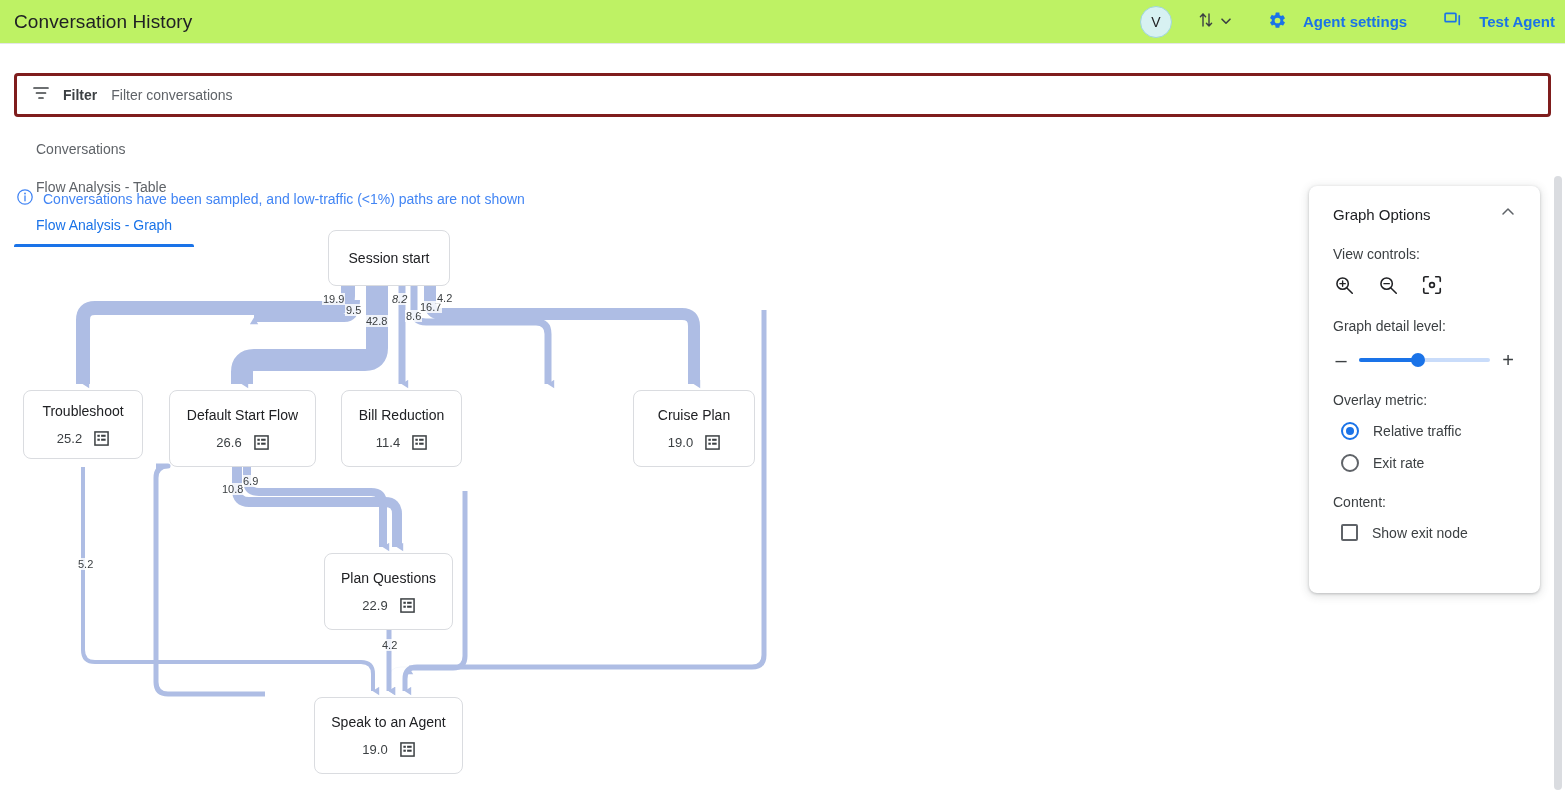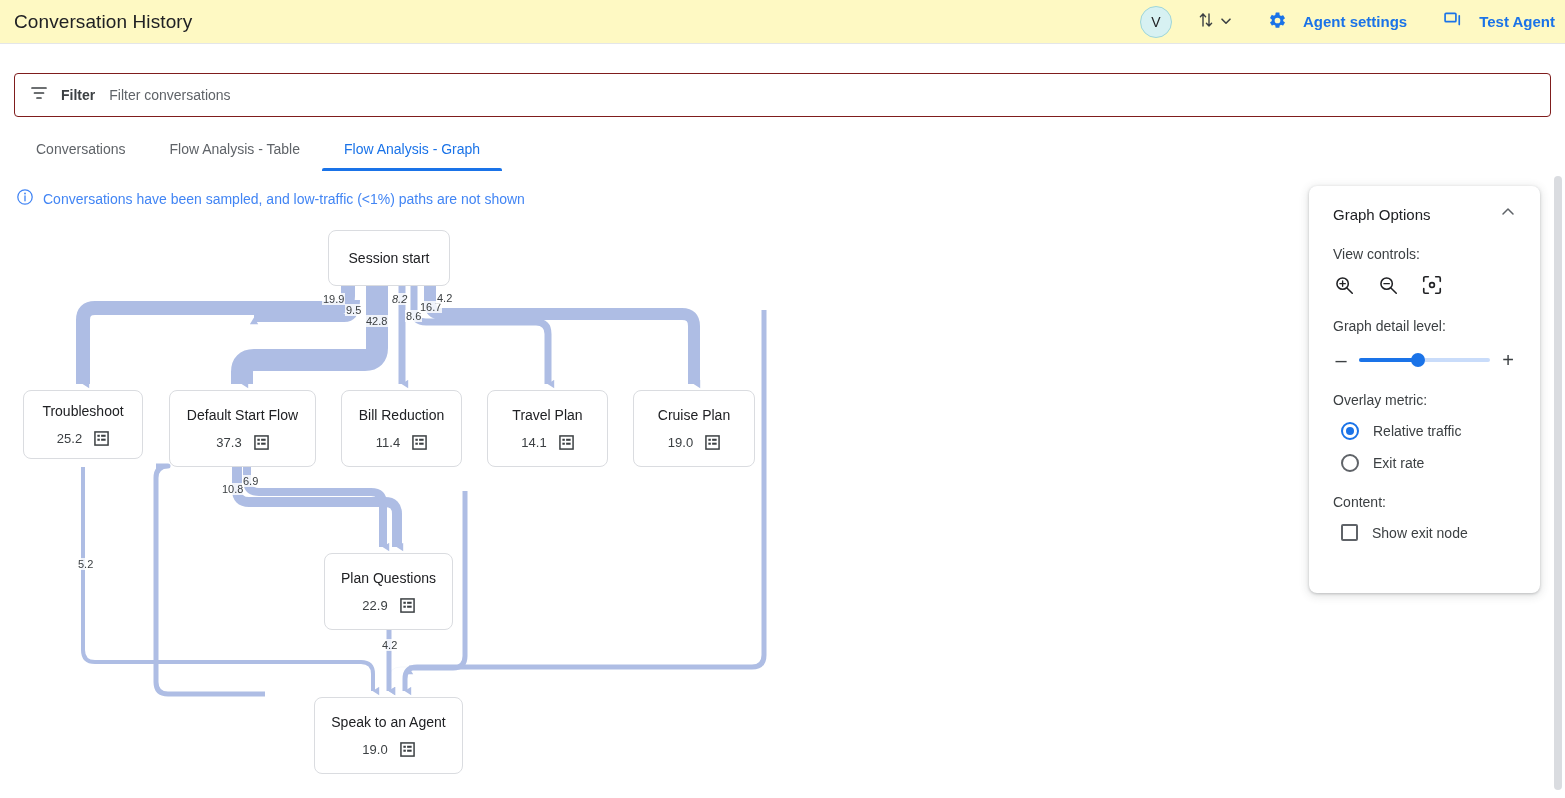--- a/index.html
+++ b/index.html
@@ -8,21 +8,21 @@
     width: 1565px; height: 798px;
     background: #ffffff;
     font-family: "Liberation Sans", sans-serif;
     overflow: hidden;
   }
   .app { position: relative; width: 1565px; height: 798px; background:#fff; }
 
   
   .header {
     position: absolute; left:0; top:0; width:1565px; height:44px;
-    border-bottom: 1px solid #e4e6e8; background:#fef9c3;
+    border-bottom: 1px solid #e4e6e8; background:#bef264;
     display:flex; align-items:center;
   }
   .page-title {
     margin-left: 14px; font-size: 19px; color:#202124; letter-spacing:.1px;
   }
   .header-right {
     margin-left:auto; display:flex; align-items:center; height:44px; padding-right:10px;
   }
   .avatar {
     width:32px; height:32px; border-radius:50%;
@@ -35,34 +35,34 @@
   }
   .hdr-action {
     display:flex; align-items:center; gap:16px; margin-left:36px;
     color:#1a73e8; font-size:15px; font-weight:600; white-space:nowrap;
   }
   .hdr-action svg { flex:0 0 auto; }
 
   
   .filter-bar {
     position:absolute; left:14px; top:73px; width:1537px; height:44px;
-    border:1px solid #7f1d1d; border-radius:4px; background:#fff;
+    border:3px solid #7f1d1d; border-radius:4px; background:#fff;
     display:flex; align-items:center; padding:0 14px;
   }
   .filter-label { font-size:14px; font-weight:700; color:#3c4043; margin-left:12px; }
   .filter-input {
     border:none; outline:none; margin-left:12px; font-size:14px; color:#5f6368;
     font-family:"Liberation Sans", sans-serif; background:transparent; width:400px;
   }
   .filter-input::placeholder { color:#5f6368; }
 
   
   .tabs {
     position:absolute; left:14px; top:133px; width:1537px; height:44px;
-    display:flex; align-items:flex-start;
+    display:flex; align-items:flex-start;flex-direction:column;
   }
   .tab {
     font-size:14px; color:#5f6368; padding:8px 22px 14px 22px;
     position:relative; white-space:nowrap;
   }
   .tab.active { color:#1a73e8; font-weight:500; }
   .tab.active::after {
     content:""; position:absolute; left:0; right:0; bottom:0; height:3px;
     background:#1a73e8; border-radius:2px 2px 0 0;
   }
@@ -285,21 +285,21 @@
             <rect x="7.6" y="4" width="4.8" height="2.2" fill="#3c4043"></rect>
             <rect x="7.6" y="8.2" width="4.8" height="2.2" fill="#3c4043"></rect>
           </svg>
         </span>
       </div>
     </div>
 
     <div class="node" style="left:169px; top:212px; width:147px; height:77px;">
       <div class="node-title">Default Start Flow</div>
       <div class="node-metrics">
-        <span class="node-value">37.3</span>
+        <span class="node-value">26.6</span>
         <span>
           <svg class="list-icon" viewBox="0 0 16 16">
             <rect x="1" y="1" width="14" height="14" fill="none" stroke="#3c4043" stroke-width="1.6"></rect>
             <rect x="3.6" y="4" width="2.6" height="2.2" fill="#3c4043"></rect>
             <rect x="3.6" y="8.2" width="2.6" height="2.2" fill="#3c4043"></rect>
             <rect x="7.6" y="4" width="4.8" height="2.2" fill="#3c4043"></rect>
             <rect x="7.6" y="8.2" width="4.8" height="2.2" fill="#3c4043"></rect>
           </svg>
         </span>
       </div>
@@ -314,35 +314,20 @@
             <rect x="1" y="1" width="14" height="14" fill="none" stroke="#3c4043" stroke-width="1.6"></rect>
             <rect x="3.6" y="4" width="2.6" height="2.2" fill="#3c4043"></rect>
             <rect x="3.6" y="8.2" width="2.6" height="2.2" fill="#3c4043"></rect>
             <rect x="7.6" y="4" width="4.8" height="2.2" fill="#3c4043"></rect>
             <rect x="7.6" y="8.2" width="4.8" height="2.2" fill="#3c4043"></rect>
           </svg>
         </span>
       </div>
     </div>
 
-    <div class="node" style="left:487px; top:212px; width:121px; height:77px;">
-      <div class="node-title">Travel Plan</div>
-      <div class="node-metrics">
-        <span class="node-value">14.1</span>
-        <span>
-          <svg class="list-icon" viewBox="0 0 16 16">
-            <rect x="1" y="1" width="14" height="14" fill="none" stroke="#3c4043" stroke-width="1.6"></rect>
-            <rect x="3.6" y="4" width="2.6" height="2.2" fill="#3c4043"></rect>
-            <rect x="3.6" y="8.2" width="2.6" height="2.2" fill="#3c4043"></rect>
-            <rect x="7.6" y="4" width="4.8" height="2.2" fill="#3c4043"></rect>
-            <rect x="7.6" y="8.2" width="4.8" height="2.2" fill="#3c4043"></rect>
-          </svg>
-        </span>
-      </div>
-    </div>
 
     <div class="node" style="left:633px; top:212px; width:122px; height:77px;">
       <div class="node-title">Cruise Plan</div>
       <div class="node-metrics">
         <span class="node-value">19.0</span>
         <span>
           <svg class="list-icon" viewBox="0 0 16 16">
             <rect x="1" y="1" width="14" height="14" fill="none" stroke="#3c4043" stroke-width="1.6"></rect>
             <rect x="3.6" y="4" width="2.6" height="2.2" fill="#3c4043"></rect>
             <rect x="3.6" y="8.2" width="2.6" height="2.2" fill="#3c4043"></rect>

